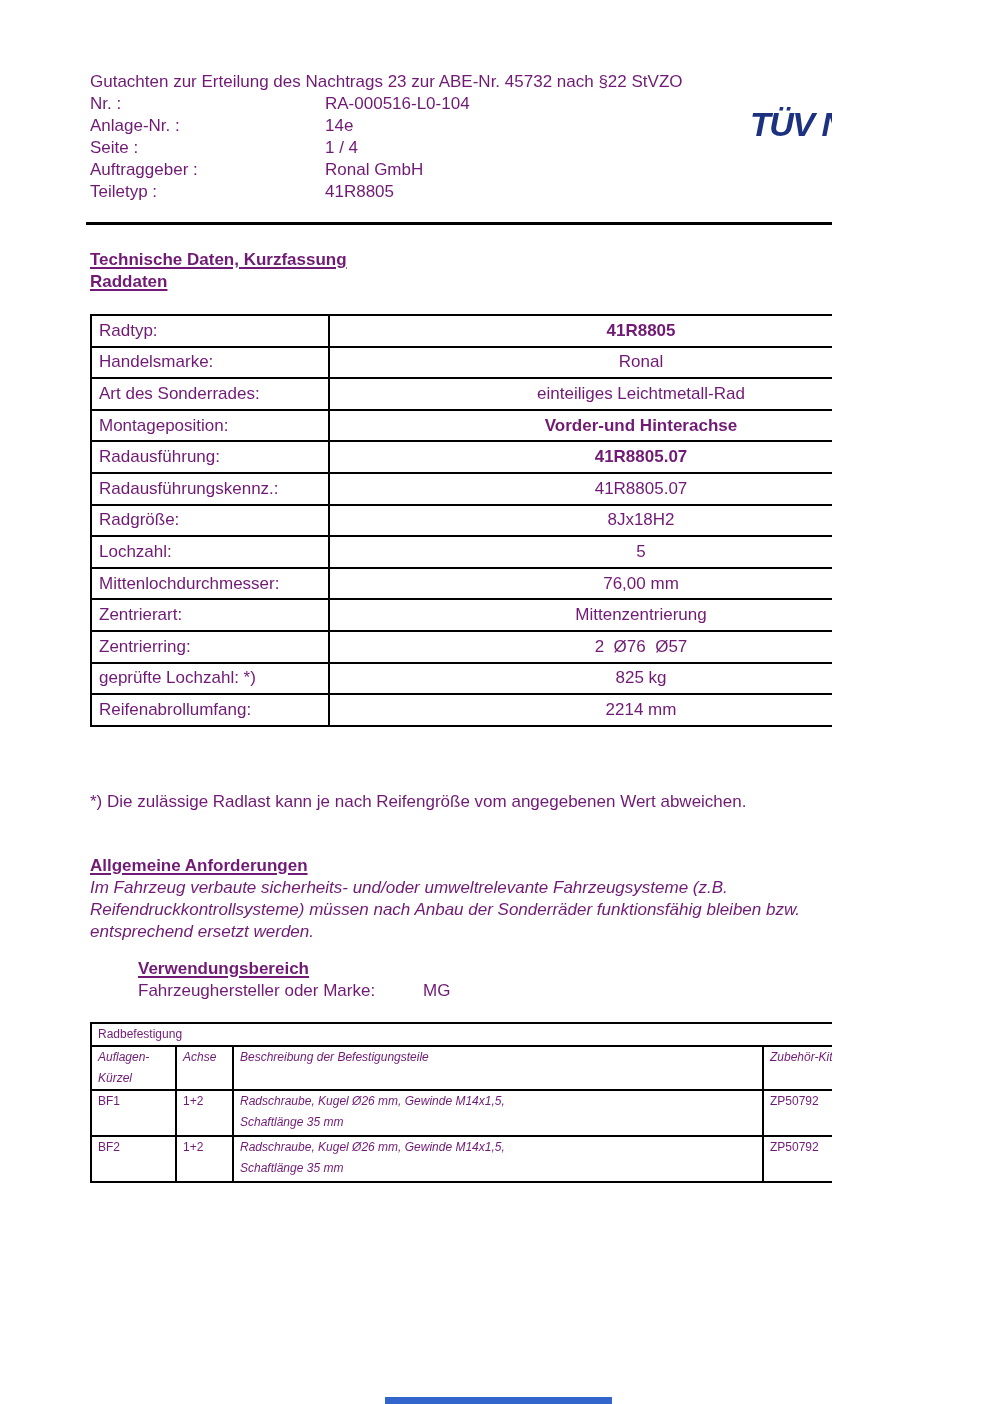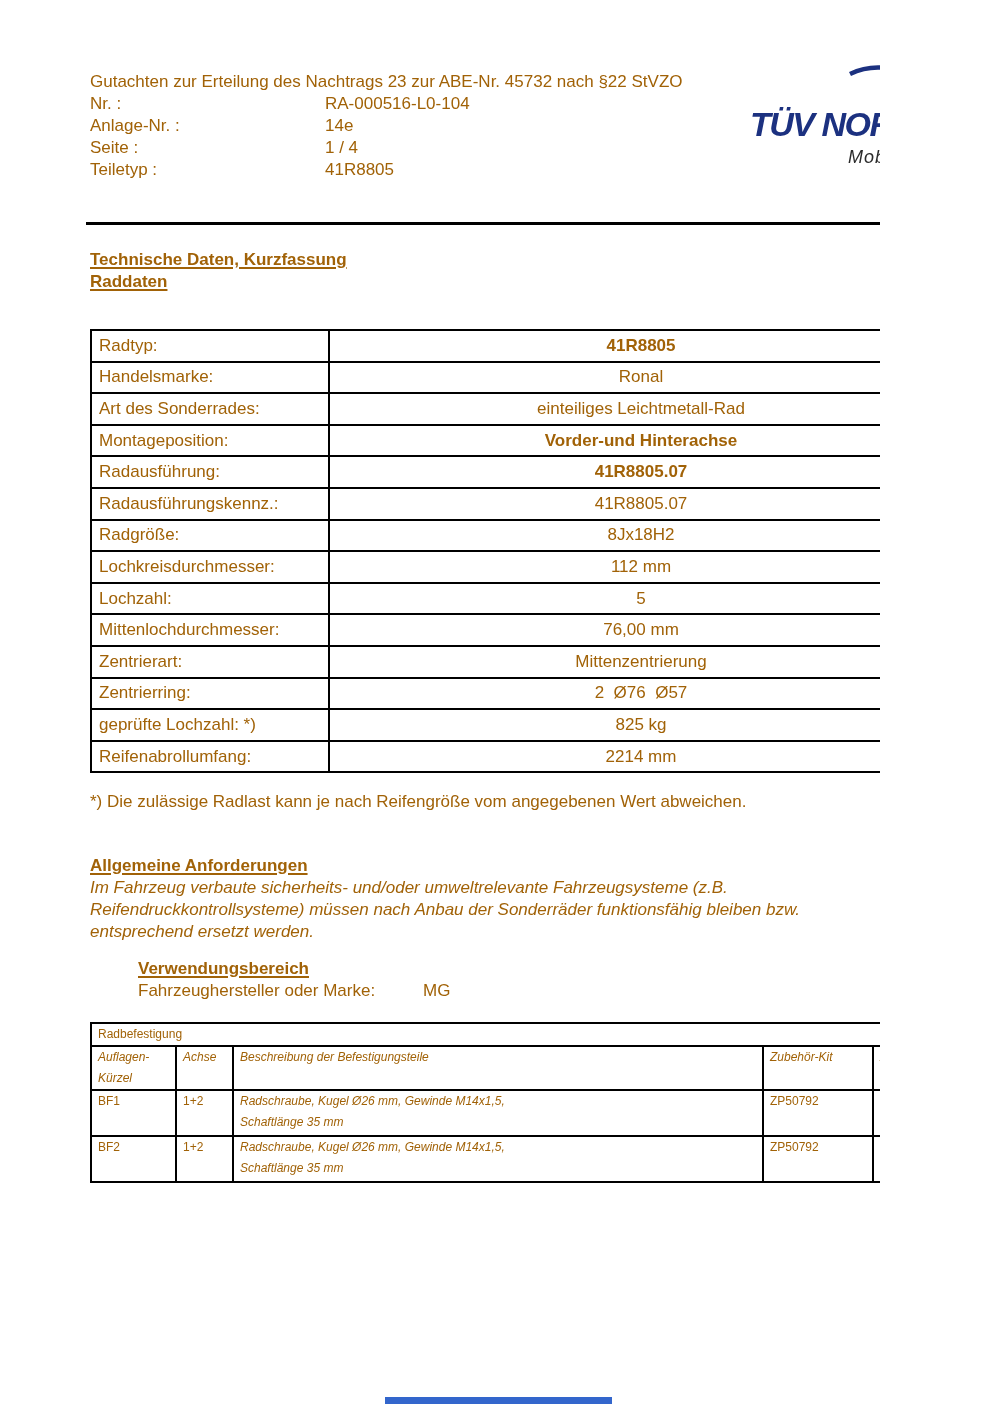--- a/index.html
+++ b/index.html
@@ -1,35 +1,35 @@
 <!DOCTYPE html>
 <html><head>
 <meta charset="utf-8">
 <style>
   html,body{margin:0;padding:0;background:#fff;}
   .page{
     position:relative;width:832px;height:1404px;background:#ffffff;
-    font-family:"Liberation Sans", sans-serif;color:#a16207;font-size:17px;overflow:hidden;padding-left:48px;
+    font-family:"Liberation Sans", sans-serif;color:#701a75;font-size:17px;overflow:hidden;
   }
   
   .header-block{position:absolute;left:90px;top:71px;line-height:22px;}
   .header-title{white-space:nowrap;}
   .hrow{display:flex;}
   .hlabel{width:235px;flex:none;}
   
   .logo{position:absolute;left:726px;top:40px;width:236px;height:134px;}
   
   .rule{position:absolute;left:86px;top:222px;width:859px;height:3px;background:#000;}
   
   .section-heads{position:absolute;left:90px;top:249px;line-height:22px;}
   .bold-underline{font-weight:bold;text-decoration:underline;text-decoration-thickness:2px;text-underline-offset:2px;}
   
   .t1{position:absolute;left:90px;top:314px;}
   table{border-collapse:collapse;table-layout:fixed;}
-  .t1 table{width:862px;margin-top:15px;}
+  .t1 table{width:862px;}
   .t1 td{border:2px solid #000;height:29.6px;padding:0 7px;overflow:hidden;}
   .cell-value{text-align:center;white-space:pre-wrap;}
   .bold{font-weight:bold;}
   .footnote{position:absolute;left:90px;top:791px;line-height:22px;}
   
   .allg{position:absolute;left:90px;top:855px;line-height:22px;}
   .pre{white-space:pre-line;font-style:italic;}
   
   .verw{position:absolute;left:106px;top:958px;line-height:22px;margin-left:32px;}
   .vlabel{display:inline-block;width:285px;}
@@ -55,20 +55,24 @@
           <span class="hlabel">Nr. :</span>
           <span class="hvalue">RA-000516-L0-104</span>
         </div>
         <div class="hrow">
           <span class="hlabel">Anlage-Nr. :</span>
           <span class="hvalue">14e</span>
         </div>
         <div class="hrow">
           <span class="hlabel">Seite :</span>
           <span class="hvalue">1 / 4</span>
+        </div>
+        <div class="hrow">
+          <span class="hlabel">Auftraggeber :</span>
+          <span class="hvalue">Ronal GmbH</span>
         </div>
         <div class="hrow">
           <span class="hlabel">Teiletyp :</span>
           <span class="hvalue">41R8805</span>
         </div>
       </div>
   </div>
 
   <div class="logo">
     <svg width="236" height="134" viewBox="0 0 236 134" xmlns="http://www.w3.org/2000/svg">
@@ -112,24 +116,20 @@
             <td class="cell-label">Radausführung:</td>
             <td class="cell-value bold">41R8805.07</td>
           </tr>
           <tr>
             <td class="cell-label">Radausführungskennz.:</td>
             <td class="cell-value">41R8805.07</td>
           </tr>
           <tr>
             <td class="cell-label">Radgröße:</td>
             <td class="cell-value">8Jx18H2</td>
-          </tr>
-          <tr>
-            <td class="cell-label">Lochkreisdurchmesser:</td>
-            <td class="cell-value">112 mm</td>
           </tr>
           <tr>
             <td class="cell-label">Lochzahl:</td>
             <td class="cell-value">5</td>
           </tr>
           <tr>
             <td class="cell-label">Mittenlochdurchmesser:</td>
             <td class="cell-value">76,00 mm</td>
           </tr>
           <tr>

